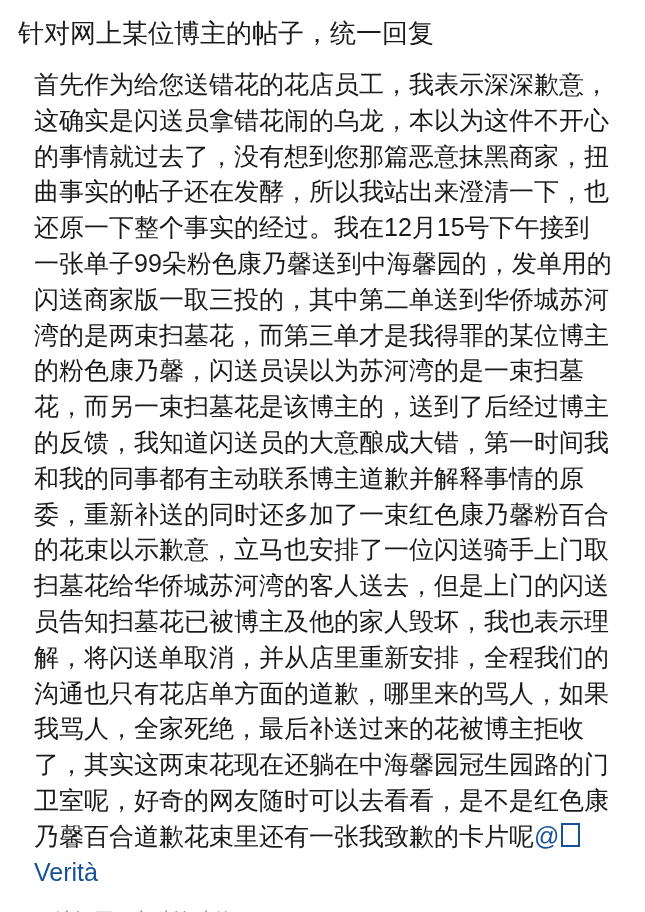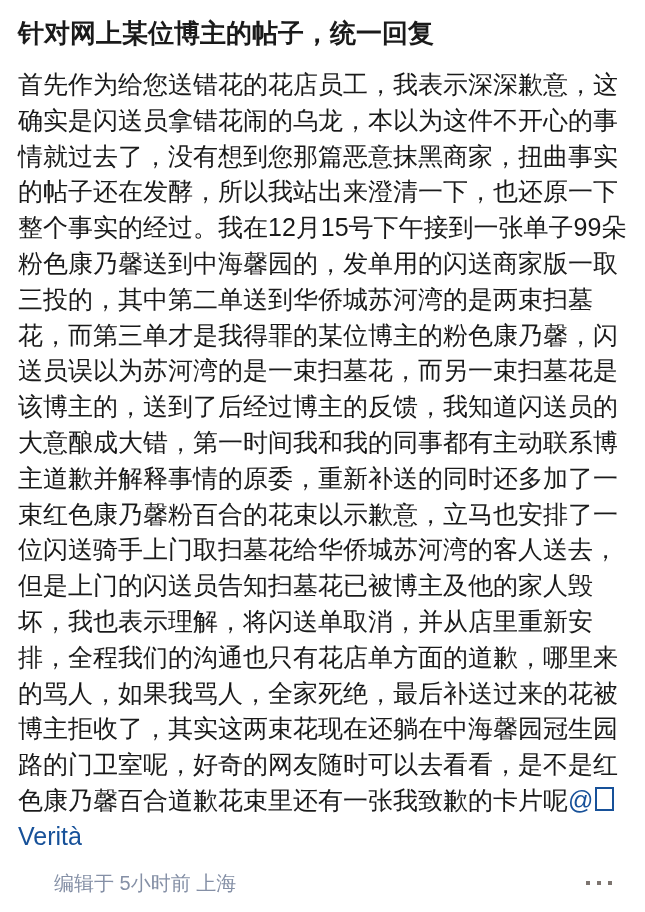--- a/index.html
+++ b/index.html
@@ -15,25 +15,25 @@
     box-sizing: border-box;
     width: 645px;
     height: 912px;
     padding: 15px 17px 15px 18px;
     background: #ffffff;
   }
   .post-title {
     margin: 0 0 16px 0;
     font-size: 26px;
     line-height: 36px;
-    font-weight: 700;
+    font-weight: 400;
     color: #1a1a1a;
   }
   .post-body {
-    margin: 0;
+    margin: 16px;
     font-size: 25px;
     line-height: 35.8px;
     color: #1a1a1a;
     text-align: left;
     word-break: break-word;
   }
   .mention {
     color: #175199;
     text-decoration: none;
     cursor: pointer;

